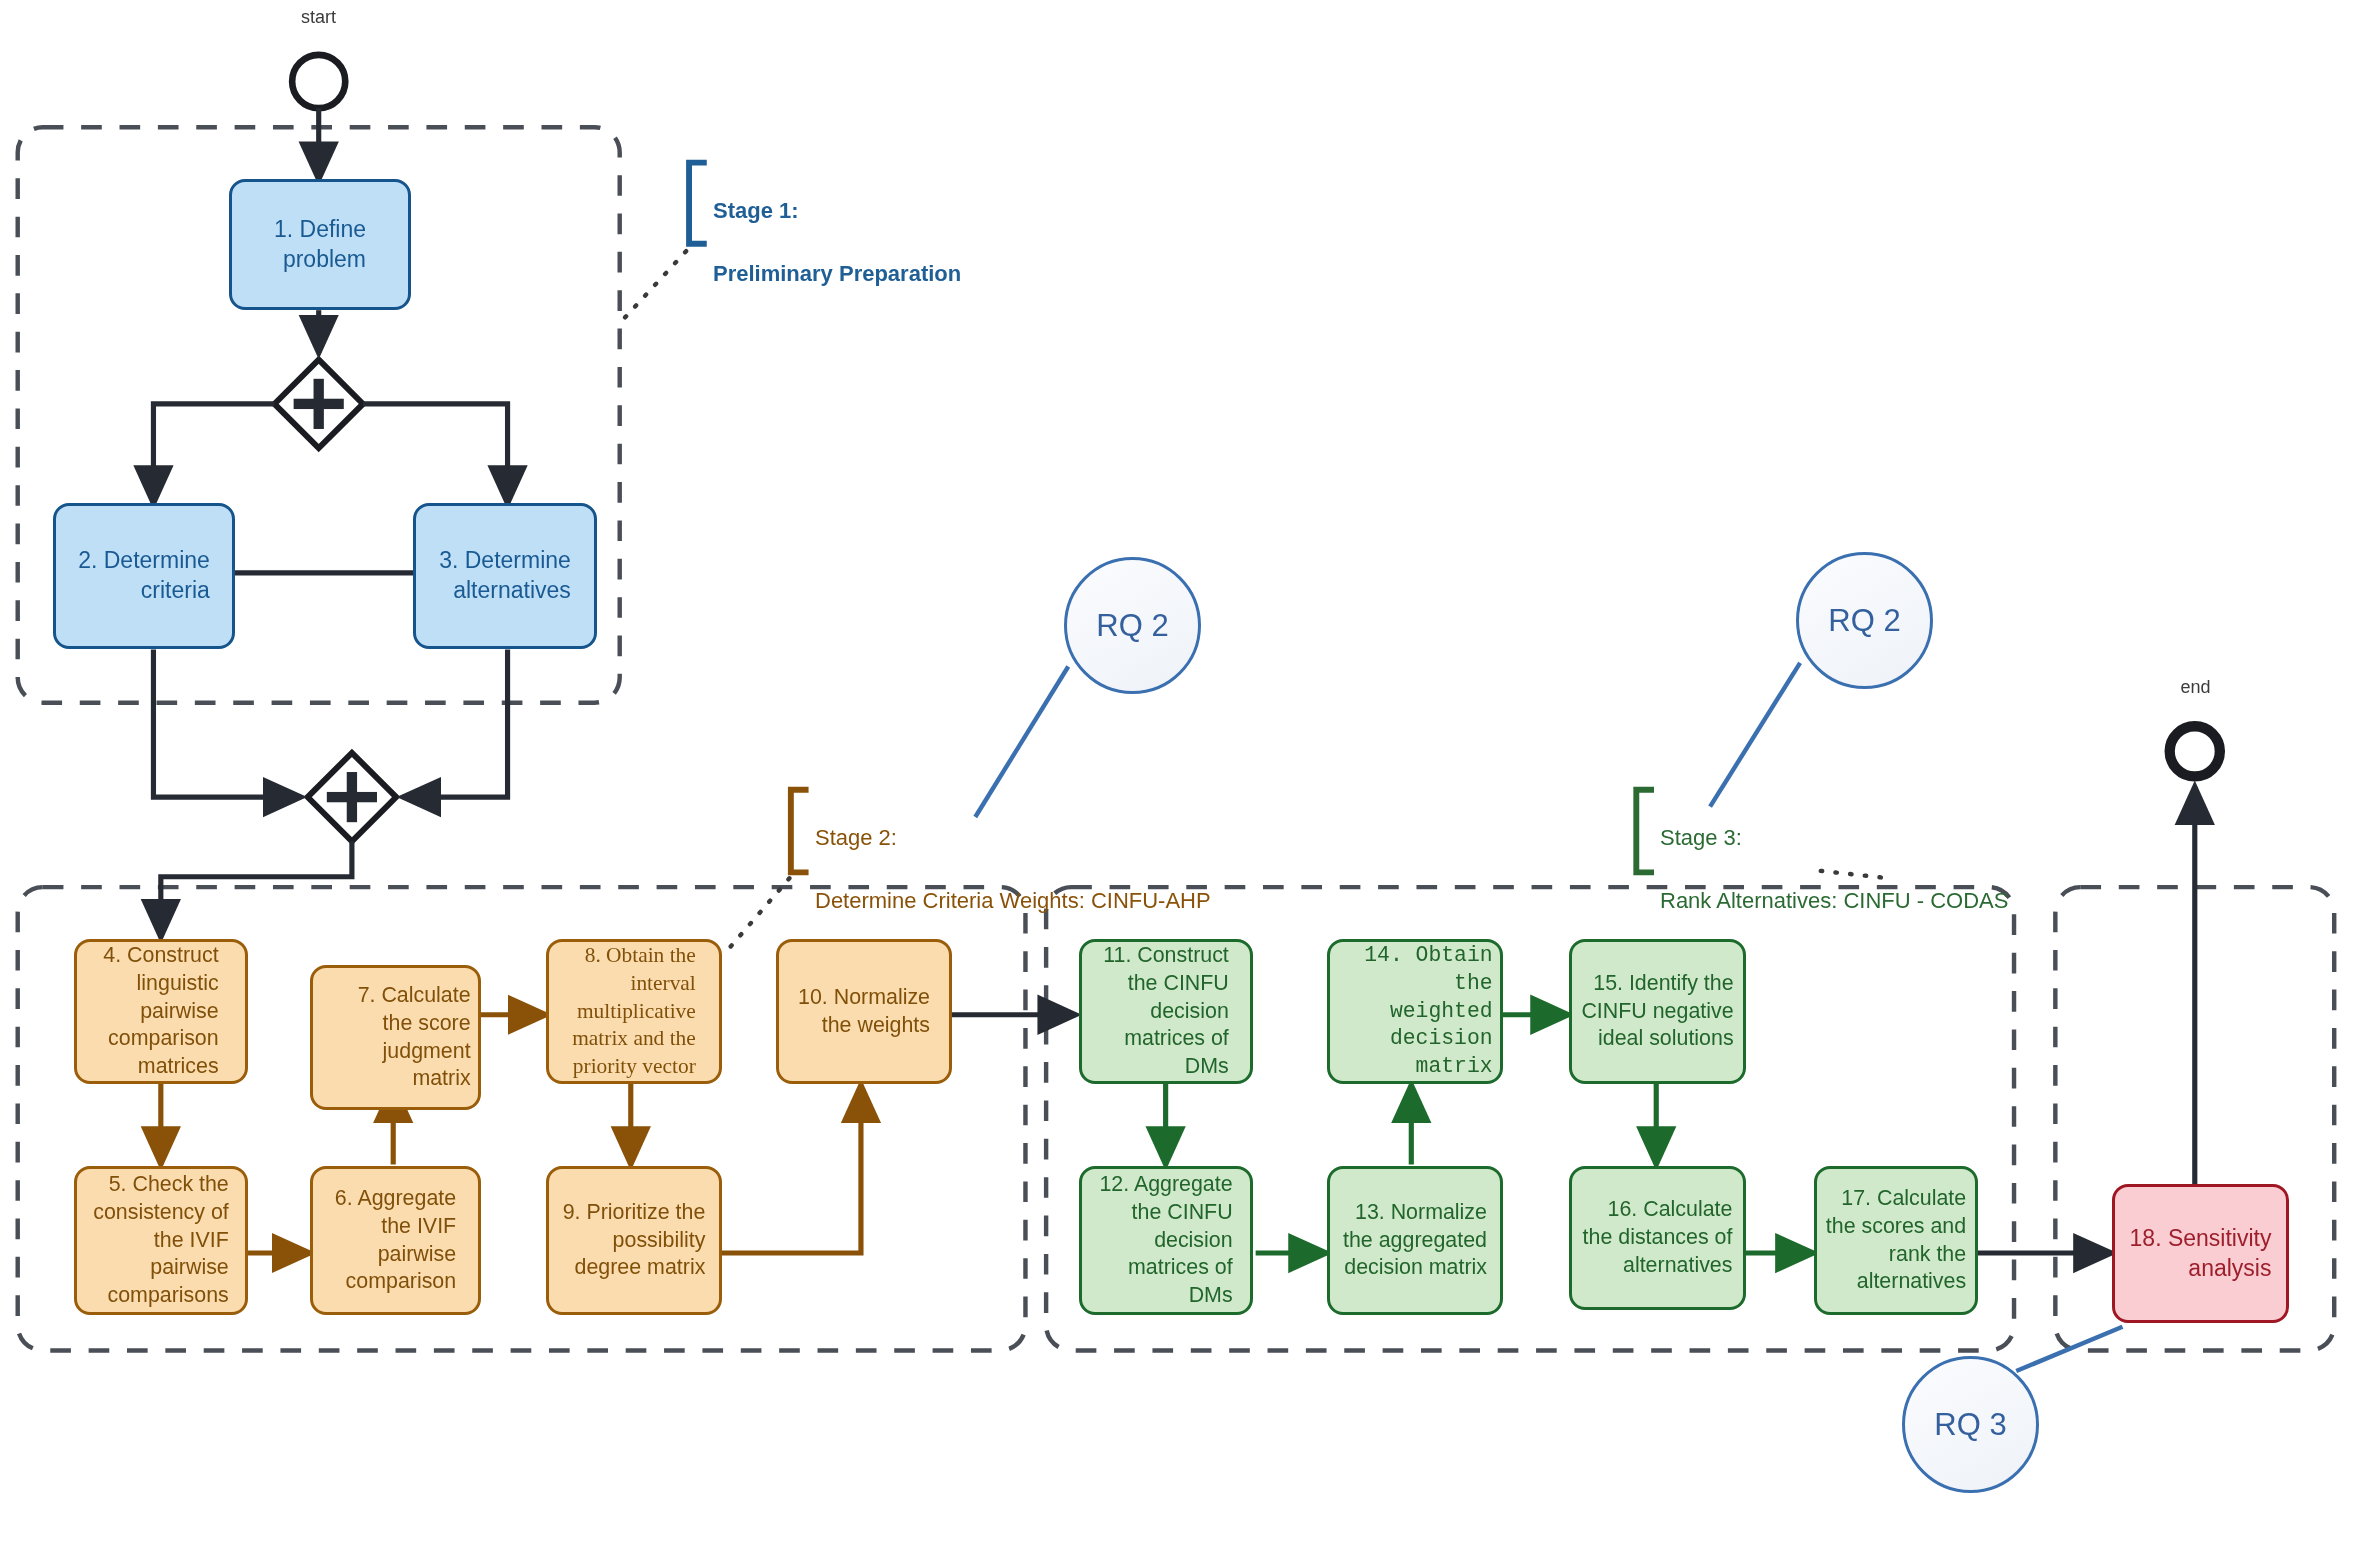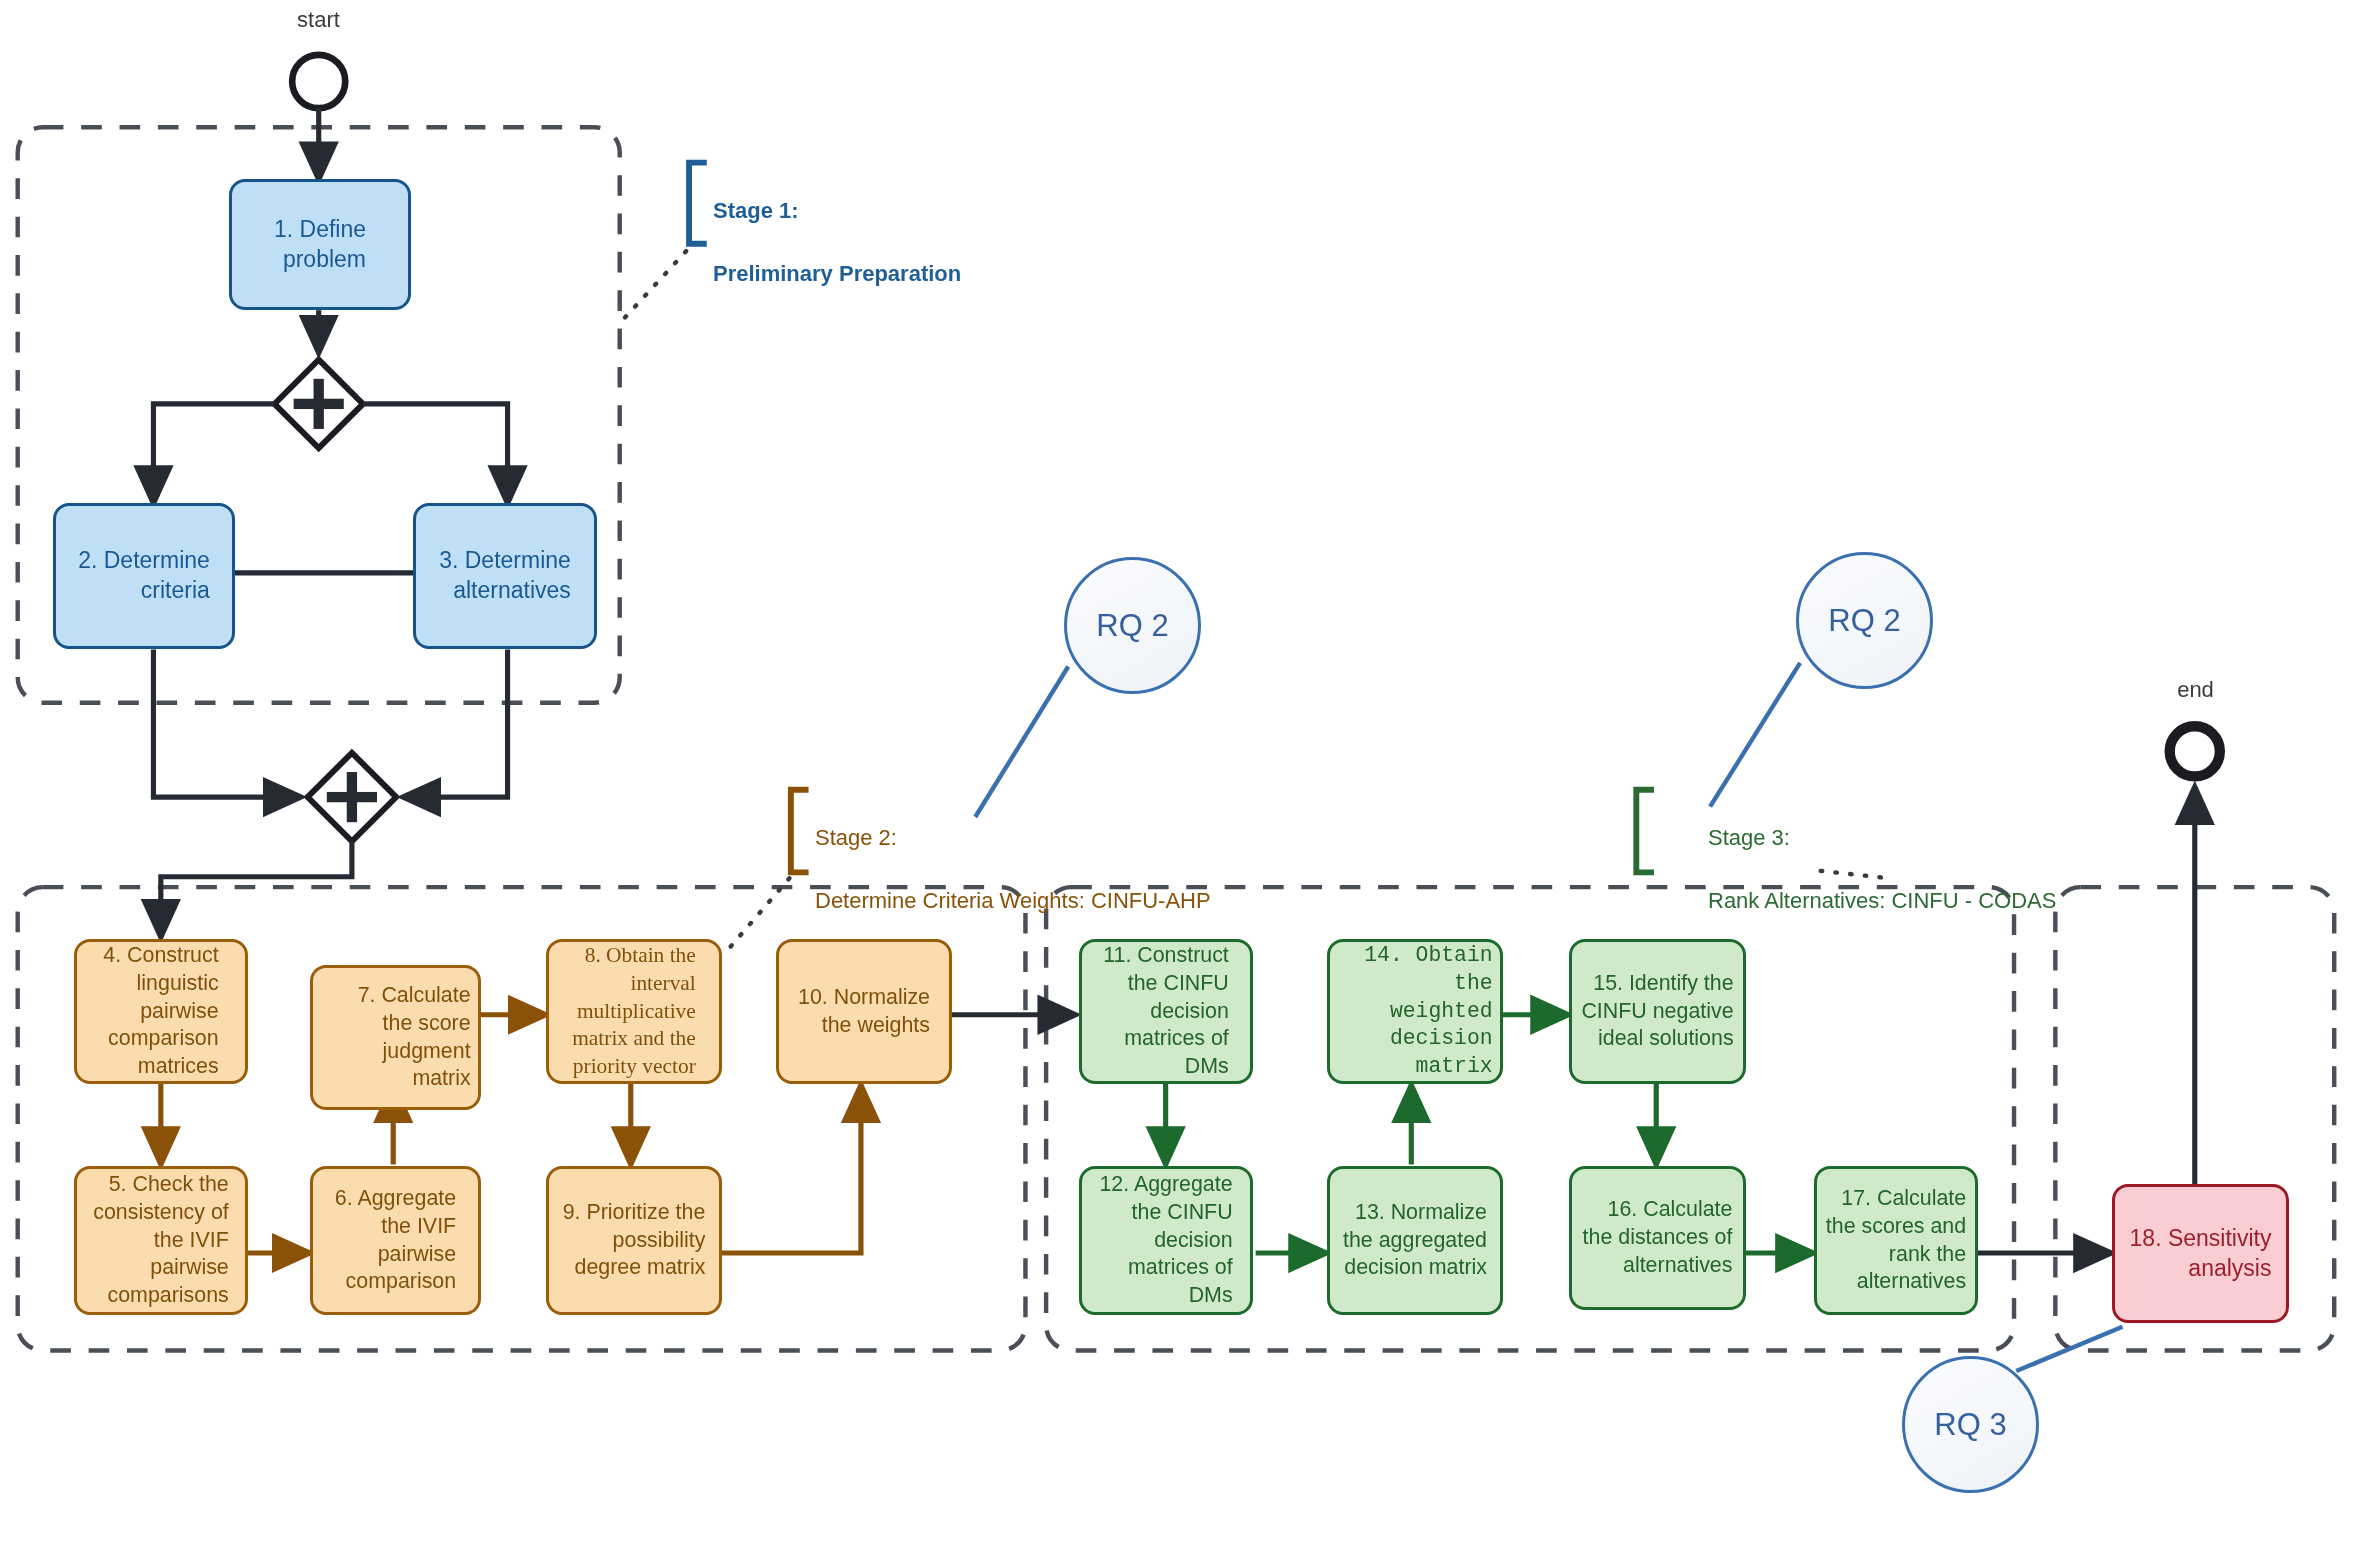--- a/index.html
+++ b/index.html
@@ -9,21 +9,21 @@
 
   .node{position:absolute;box-sizing:border-box;display:flex;align-items:center;justify-content:center;
         text-align:center;border-radius:16px;line-height:1.30;}
   .node span{display:block;padding:0 7.4px;text-align:right;}
 
   .n-blue{background:#bfdff7;border:3.7px solid #16548c;color:#1a5a92;font-size:23px;}
   .n-orange{background:#fbdcae;border:3.7px solid #9a5d09;color:#80500a;font-size:21.4px;}
   .n-green{background:#cfe9ca;border:3.7px solid #1d6b2c;color:#22652c;font-size:21.4px;}
   .n-red{background:#f9cdd1;border:3.7px solid #a01724;color:#9d1f2c;font-size:23px;}
 
-  .evt-label{position:absolute;font-size:22px;color:#3b3b3b;text-align:center;}
+  .evt-label{position:absolute;font-size:18px;color:#3b3b3b;text-align:center;}
 
   .stage-label{position:absolute;font-size:22px;line-height:1.42;white-space:pre-line;}
   .sl-blue{color:#1f5f96;font-weight:bold;}
   .sl-orange{color:#8a5208;}
   .sl-green{color:#2b6b33;}
 
   .rq{position:absolute;border-radius:50%;border:3px solid #3a6fb0;
       background:linear-gradient(150deg,#fbfcfe 0%,#eef2f8 100%);
       display:flex;align-items:center;justify-content:center;color:#34619e;font-size:31px;}
 </style>
@@ -131,21 +131,21 @@
   <div class="stage-label sl-blue" style="left:713px;top:164px;">
     <div>Stage 1:</div>
     <div>Preliminary Preparation</div>
   </div>
 
   <div class="stage-label sl-orange" style="left:815px;top:791px;">
     <div>Stage 2:</div>
     <div>Determine Criteria Weights: CINFU-AHP</div>
   </div>
 
-  <div class="stage-label sl-green" style="left:1660px;top:791px;margin-left:48px;">
+  <div class="stage-label sl-green" style="left:1660px;top:791px;">
     <div>Stage 3:</div>
     <div>Rank Alternatives: CINFU - CODAS</div>
   </div>
 
   <div class="rq" style="left:1064px;top:557px;width:131px;height:131px;">
     <span>RQ 2</span>
   </div>
   <div class="rq" style="left:1796px;top:552px;width:131px;height:131px;">
     <span>RQ 2</span>
   </div>

